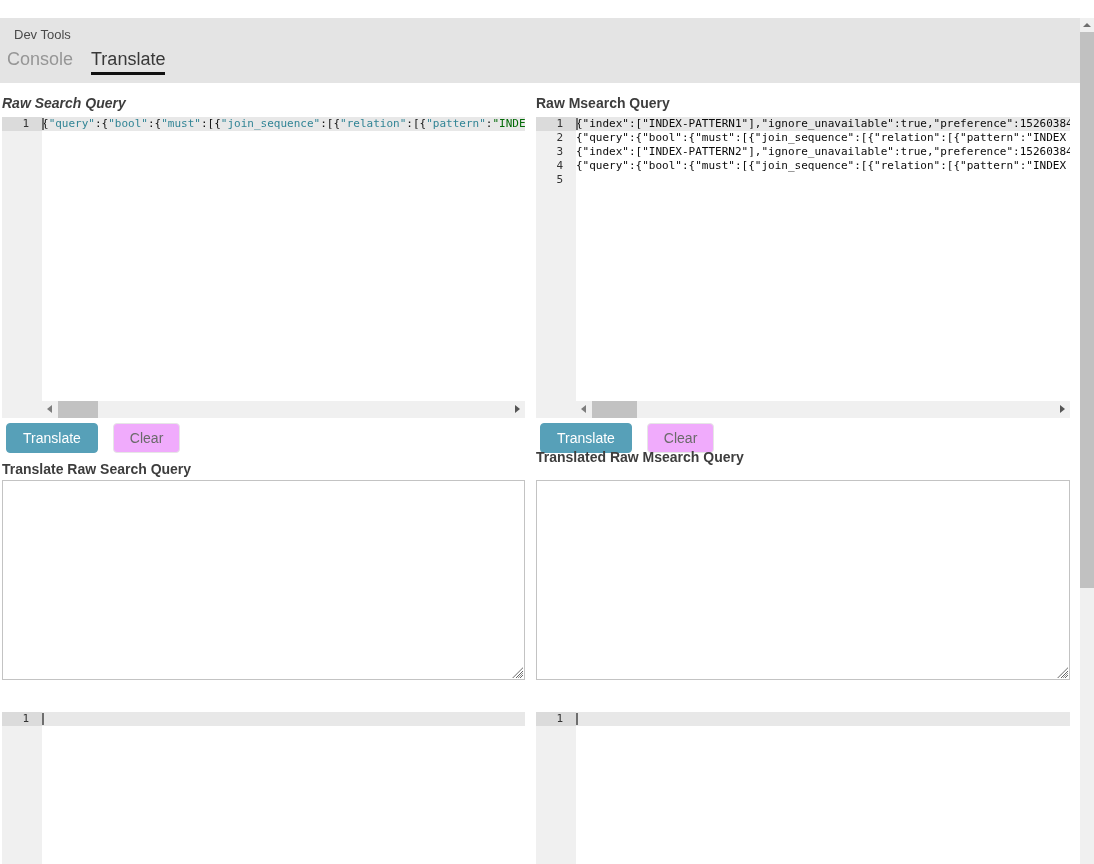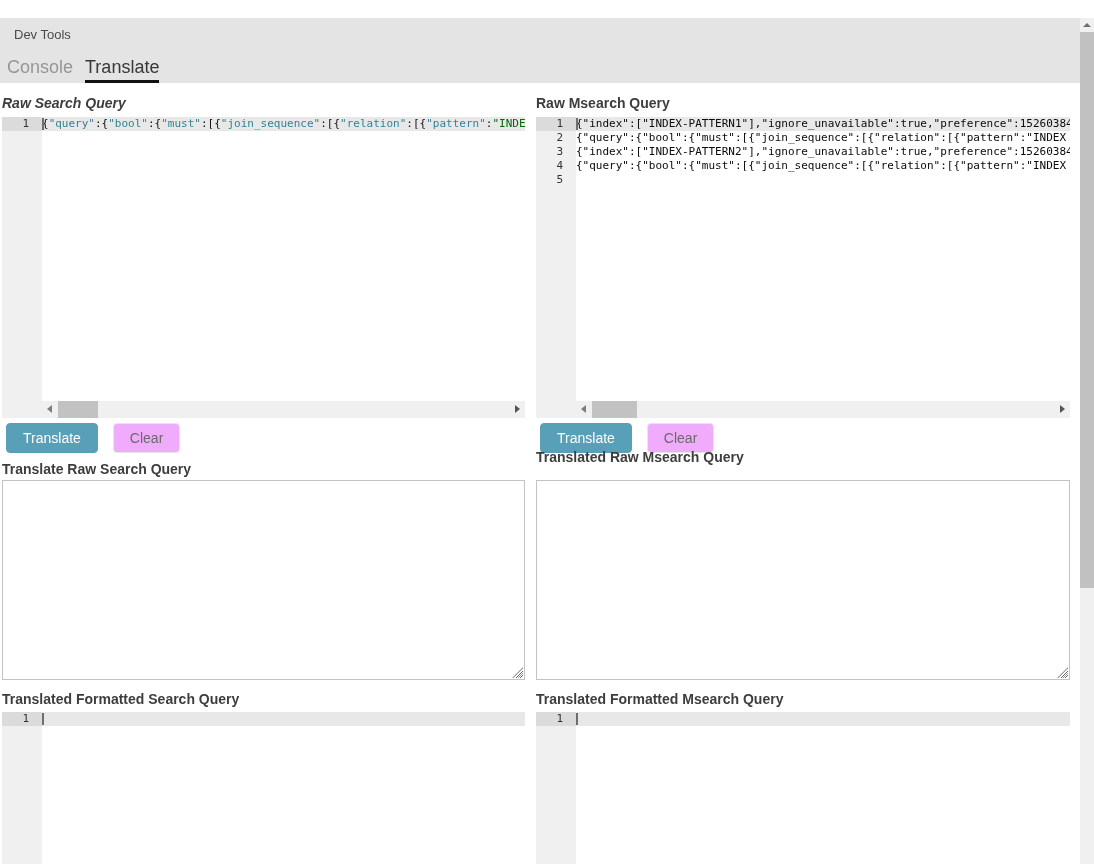--- a/index.html
+++ b/index.html
@@ -3,21 +3,21 @@
 <meta charset="utf-8">
 <style>
   * { margin:0; padding:0; box-sizing:border-box; }
   html,body { width:1094px; height:864px; overflow:hidden; background:#fff;
               font-family:"Liberation Sans", sans-serif; }
   .page { position:relative; width:1094px; height:864px;margin-top:18px; }
 
   
   .header { position:absolute; left:0; top:0; width:1080px; height:65px; background:#e4e4e4; }
   .app-title { position:absolute; left:14px; top:9px; font-size:13px; color:#4a4a4a; }
-  .tabs { position:absolute; left:7px; bottom:0; display:flex; gap:12px;text-align:right; }
+  .tabs { position:absolute; left:7px; bottom:8px; display:flex; gap:18px;text-align:right; }
   .tab { font-size:18px; line-height:22px; padding-bottom:2px; border-bottom:3px solid transparent;
          color:#969696; cursor:pointer; }
   .tab.active { color:#383838; border-bottom-color:#111; }
 
   
   .col { position:absolute; top:77px; height:787px; }
   .col-left  { left:2px;   width:523px; }
   .col-right { left:536px; width:534px; }
   .sec-label { position:absolute; left:0; font-size:14px; font-weight:bold; color:#3d3d3d; white-space:nowrap; }
 
@@ -104,21 +104,20 @@
 
     <div class="btn-row" style="top:328px;">
       <button class="btn btn-primary">Translate</button>
       <button class="btn btn-default">Clear</button>
     </div>
 
     <div class="sec-label" style="top:366px;">Translate Raw Search Query</div>
     <textarea class="out-area" style="top: 385px;"></textarea>
     <div class="resize-grip" style="top:572px; left:510px;"></div>
 
-    <div class="sec-label" style="top:596px;">Translated Formatted Search Query</div>
     <div class="editor" style="top:617px; height:170px;">
       <div class="gutter-bg"></div>
       <div class="lines">
           <div class="line active">
             <span class="gut">1</span>
             <span class="txt"></span>
           </div>
         </div>
     </div>
   </div>
@@ -159,21 +158,20 @@
 
     <div class="btn-row" style="top:328px;">
       <button class="btn btn-primary">Translate</button>
       <button class="btn btn-default">Clear</button>
     </div>
 
     <div class="sec-label" style="top:354px;">Translated Raw Msearch Query</div>
     <textarea class="out-area" style="top: 385px;"></textarea>
     <div class="resize-grip" style="top:572px; left:521px;"></div>
 
-    <div class="sec-label" style="top:596px;">Translated Formatted Msearch Query</div>
     <div class="editor" style="top:617px; height:170px;">
       <div class="gutter-bg"></div>
       <div class="lines">
           <div class="line active">
             <span class="gut">1</span>
             <span class="txt"></span>
           </div>
         </div>
     </div>
   </div>

